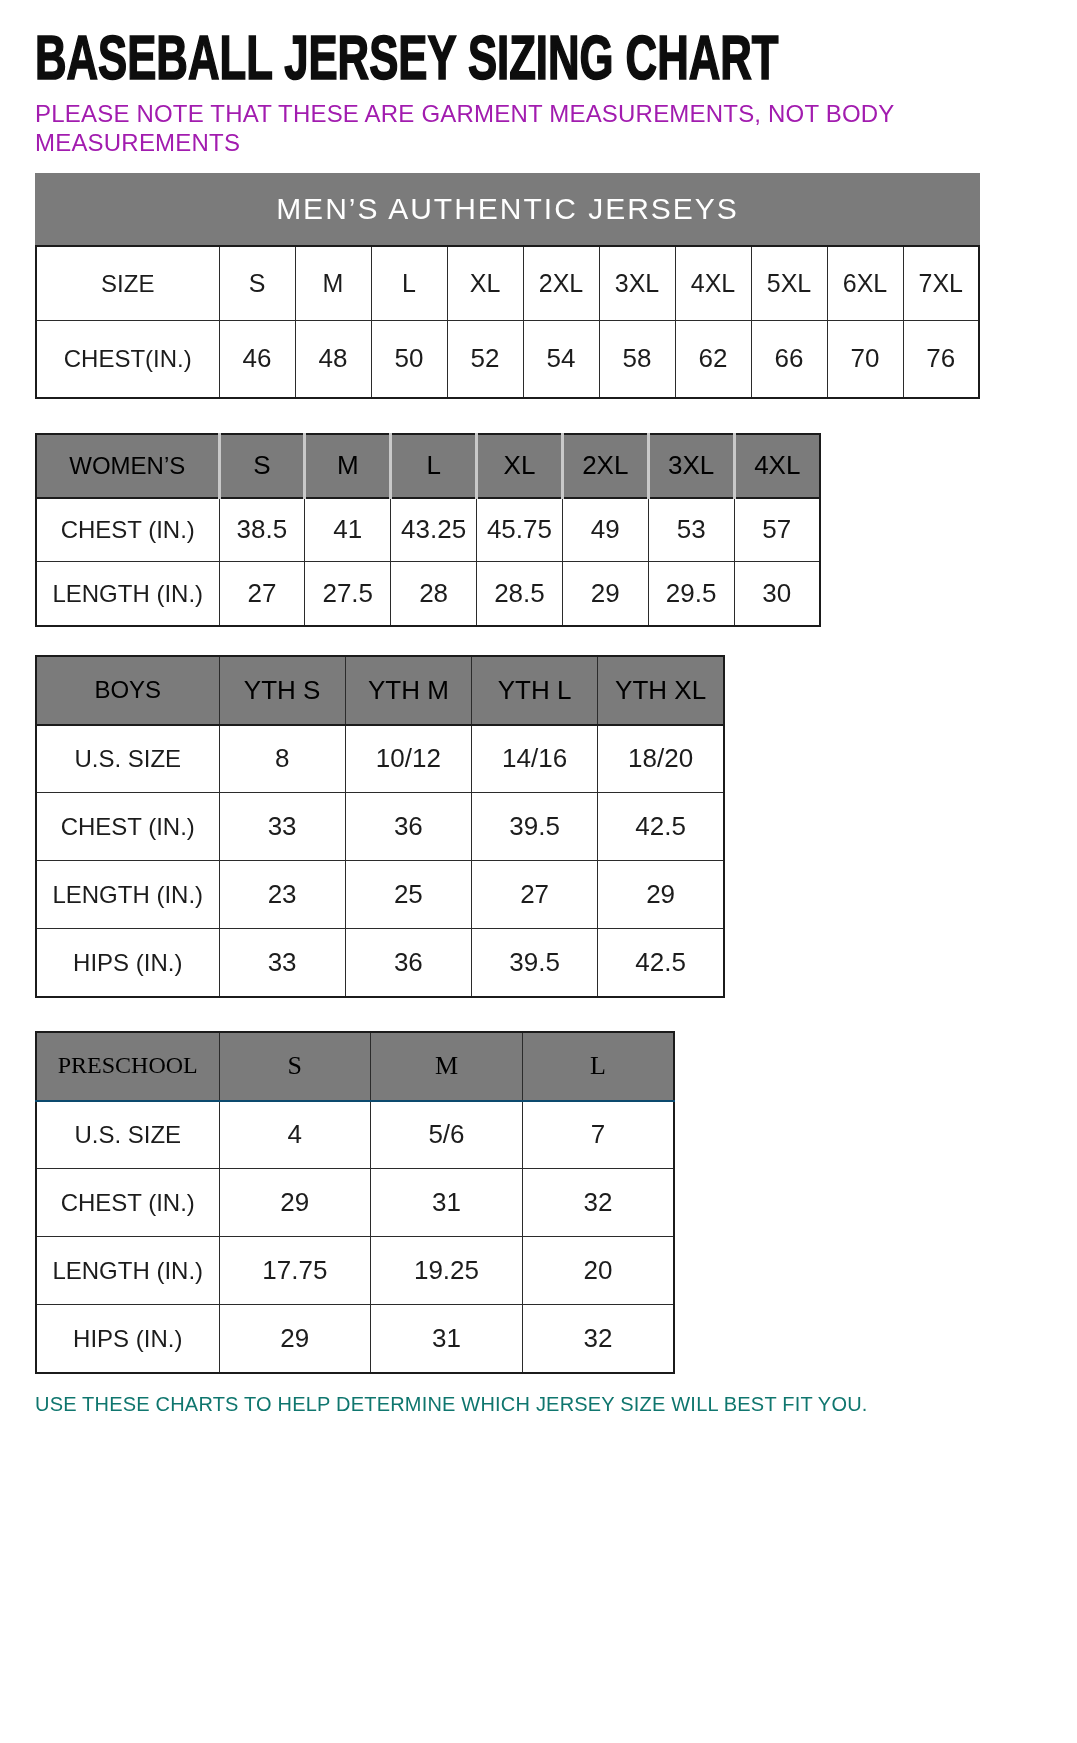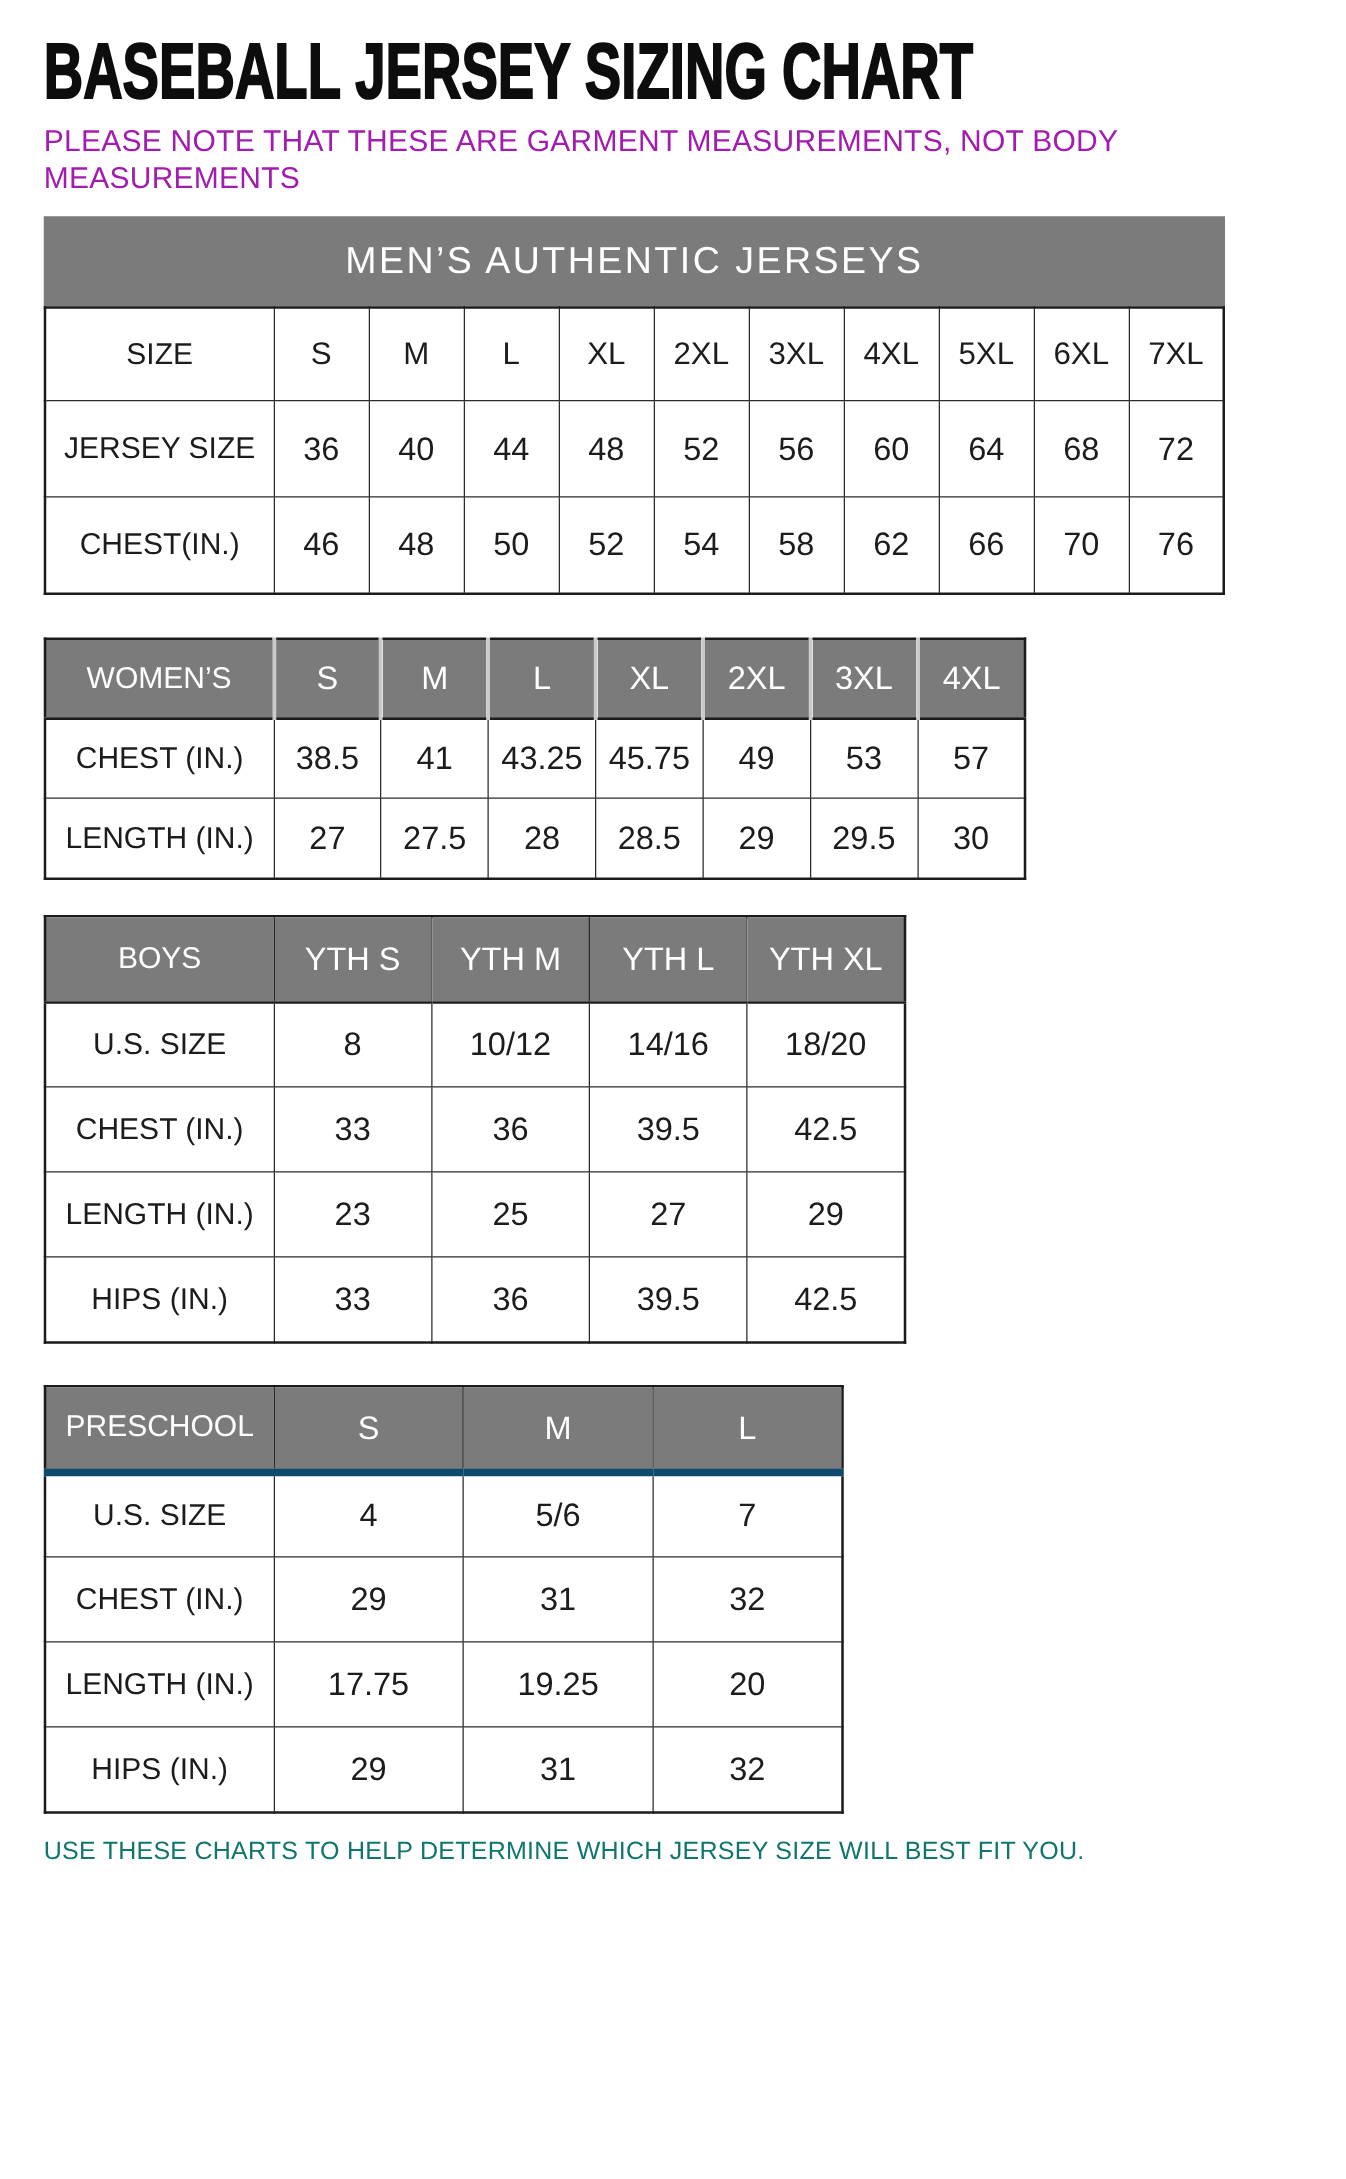--- a/index.html
+++ b/index.html
@@ -64,38 +64,38 @@
 
   
   .men { width: 945px; }
   .men thead th { background: #ffffff; color: #1c1c1c; font-size: 25px; }
   .men thead tr { height: 75px; }
   .men tbody tr { height: 77px; }
 
   
   .women thead th, .boys thead th, .preschool thead th {
     background: #7b7b7b;
-    color: #ffffff;
+    color: #000000;
     font-size: 26px;
   }
   .women { width: 786px; margin-top: 34px; }
   .women thead tr { height: 64px; }
   .women tbody tr { height: 64px; }
   .women thead th { border-left: 3px solid #c9c9c9; border-bottom: 2px solid #1b1b1b; }
   .women thead th.lbl { border-left: 1px solid #2b2b2b; }
 
   .boys { width: 690px; margin-top: 28px; }
   .boys thead tr { height: 69px; }
   .boys tbody tr { height: 68px; }
   .boys thead th { border-bottom: 2px solid #1b1b1b; }
 
   .preschool { width: 640px; margin-top: 33px; }
   .preschool thead tr { height: 69px; }
   .preschool tbody tr { height: 68px; }
-  .preschool thead th { border-bottom: 6px solid #0c4a6e; }
+  .preschool thead th { border-bottom: 2px solid #0c4a6e; font-family: Liberation Serif, serif; }
 
   .footer {
     margin: 19px 15px 0 0;
     font-size: 20px;
     color: #0f766e;
     letter-spacing: 0.2px;
     white-space: nowrap;
   }
 </style>
 </head>
@@ -131,33 +131,20 @@
         <th>2XL</th>
         <th>3XL</th>
         <th>4XL</th>
         <th>5XL</th>
         <th>6XL</th>
         <th>7XL</th>
       </tr>
     </thead>
     <tbody>
       <tr>
-        <th class="lbl">JERSEY SIZE</th>
-        <td>36</td>
-        <td>40</td>
-        <td>44</td>
-        <td>48</td>
-        <td>52</td>
-        <td>56</td>
-        <td>60</td>
-        <td>64</td>
-        <td>68</td>
-        <td>72</td>
-      </tr>
-      <tr>
         <th class="lbl">CHEST(IN.)</th>
         <td>46</td>
         <td>48</td>
         <td>50</td>
         <td>52</td>
         <td>54</td>
         <td>58</td>
         <td>62</td>
         <td>66</td>
         <td>70</td>

